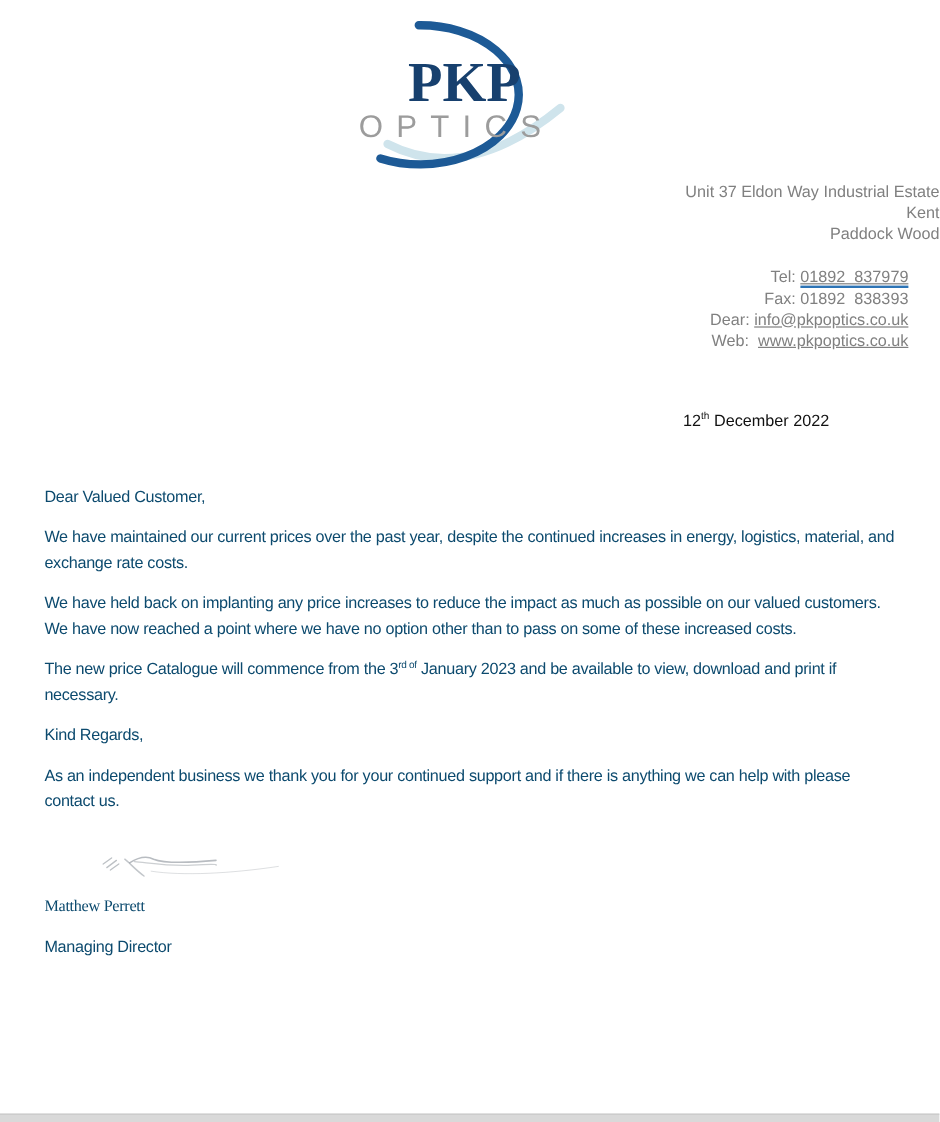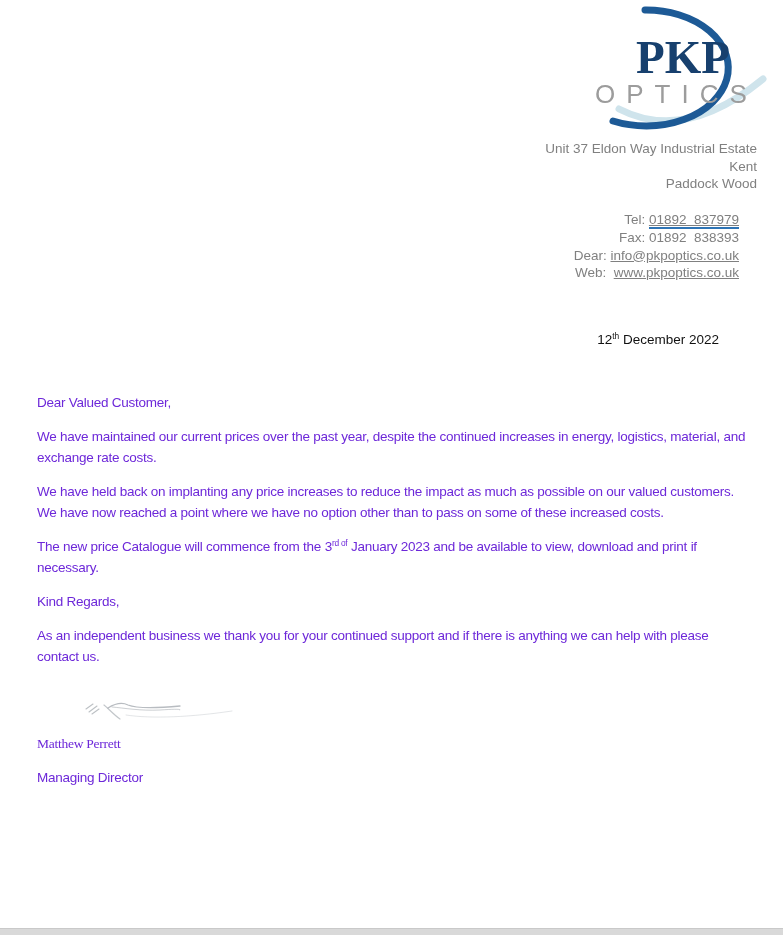--- a/index.html
+++ b/index.html
@@ -11,89 +11,88 @@
     position: relative;
     overflow: hidden;
     font-family: "Liberation Sans", sans-serif;
     color: #111111;
   }
   .page { width: 100%; height: 100%; position: relative; }
 
   
   .logo-row {
     display: flex;
-    justify-content: flex-end;
-    padding: 3px 10px 0 0;
+    justify-content: center;
+    padding: 14px 10px 0 0;
     height: 132px;
   }
   .logo-svg { width: 180px; height: 132px; }
   .logo-pkp {
     font-family: "Liberation Serif", serif;
     font-weight: bold;
     font-size: 47px;
     fill: #17406e;
   }
   .logo-optics {
     font-family: "Liberation Sans", sans-serif;
     font-size: 26px;
     letter-spacing: 11px;
     fill: #9c9c9c;
   }
 
   
   .address {
     margin-top: 5px;
     text-align: right;
-    padding-right: 26px;
     color: #808080;
     font-size: 13.5px;
     line-height: 17.7px;
     margin-left: 16px;
   }
   .contact {
     margin-top: 18px;
     text-align: right;
-    padding-right: 44px;
+    padding-right: 26px;
     color: #808080;
     font-size: 13.5px;
     line-height: 17.7px;
   }
   .c-label { white-space: pre; }
   .c-value { white-space: pre; }
   .c-value.link {
     text-decoration: underline;
     color: #808080;
     cursor: pointer;
   }
   .c-value.tel {
     border-bottom: 2px solid #2e74b5;
     padding-bottom: 0;
   }
 
   
   .date-line {
     margin-top: 50px;
     text-align: right;
-    padding-right: 64px;
+    padding-right: 92px;
     font-size: 13.5px;
     color: #111111;
   }
   sup.ord {
     font-size: 0.62em;
     vertical-align: super;
     line-height: 0;
   }
 
   
   .letter-body {
     margin: 45px 31px 0 37px;
     font-size: 13.5px;
     letter-spacing: -0.25px;
     line-height: 21px;
-    color: #6d28d9;
+    color: #0c4a6e;
   }
   .letter-body p { margin: 0 0 13px 0; }
 
   
   .signature-wrap {
     margin: 26px 0 0 45px;
     height: 40px;
   }
   .signatory-name { margin-top: 70px; font-family: Liberation Serif, serif; }
   .signatory-title { margin-top: 13px; }

